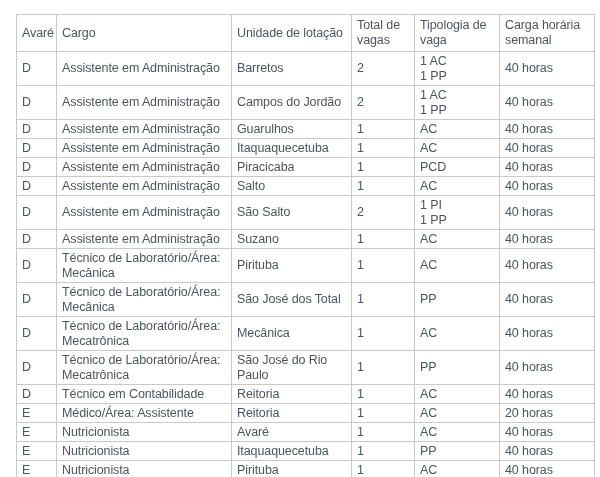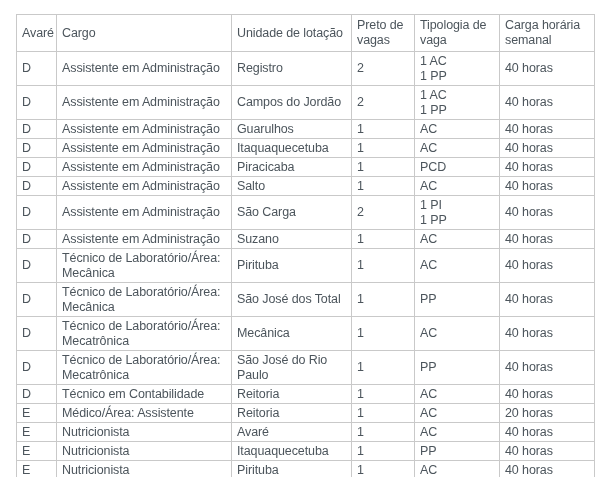--- a/index.html
+++ b/index.html
@@ -58,30 +58,30 @@
       <col style="width:120px">
       <col style="width:63px">
       <col style="width:85px">
       <col style="width:95px">
     </colgroup>
     <thead>
       <tr>
         <th>Avaré</th>
         <th>Cargo</th>
         <th>Unidade de lotação</th>
-        <th>Preto de vagas</th>
+        <th>Total de vagas</th>
         <th>Tipologia de vaga</th>
         <th>Carga horária semanal</th>
       </tr>
     </thead>
     <tbody>
         <tr>
           <td>D</td>
           <td>Assistente em Administração</td>
-          <td>Registro</td>
+          <td>Barretos</td>
           <td>2</td>
           <td>1 AC
 1 PP</td>
           <td>40 horas</td>
         </tr>
         <tr>
           <td>D</td>
           <td>Assistente em Administração</td>
           <td>Campos do Jordão</td>
           <td>2</td>
@@ -117,21 +117,21 @@
           <td>D</td>
           <td>Assistente em Administração</td>
           <td>Salto</td>
           <td>1</td>
           <td>AC</td>
           <td>40 horas</td>
         </tr>
         <tr>
           <td>D</td>
           <td>Assistente em Administração</td>
-          <td>São Carga</td>
+          <td>São Salto</td>
           <td>2</td>
           <td>1 PI
 1 PP</td>
           <td>40 horas</td>
         </tr>
         <tr>
           <td>D</td>
           <td>Assistente em Administração</td>
           <td>Suzano</td>
           <td>1</td>

